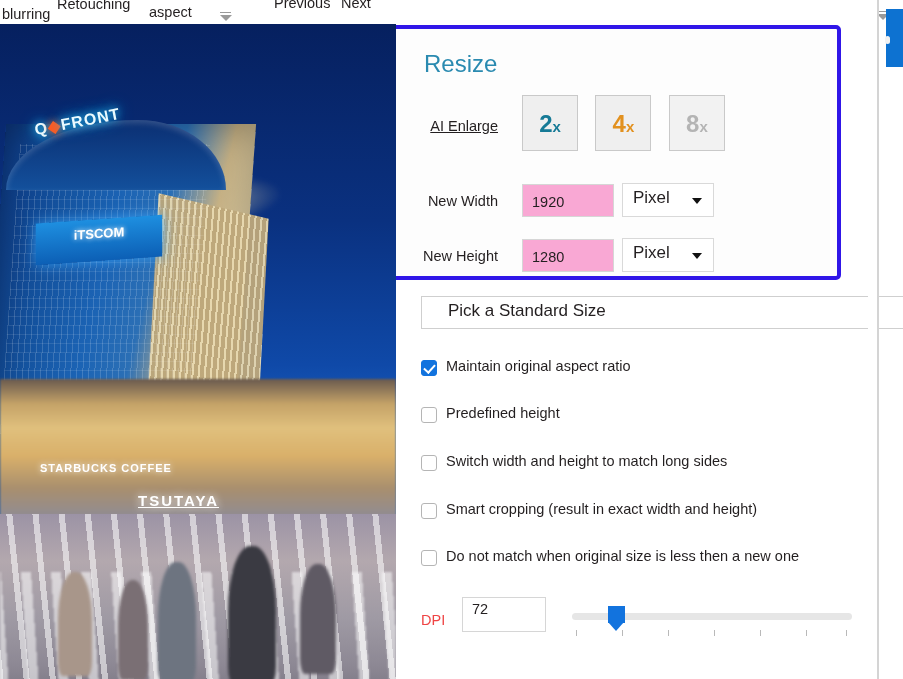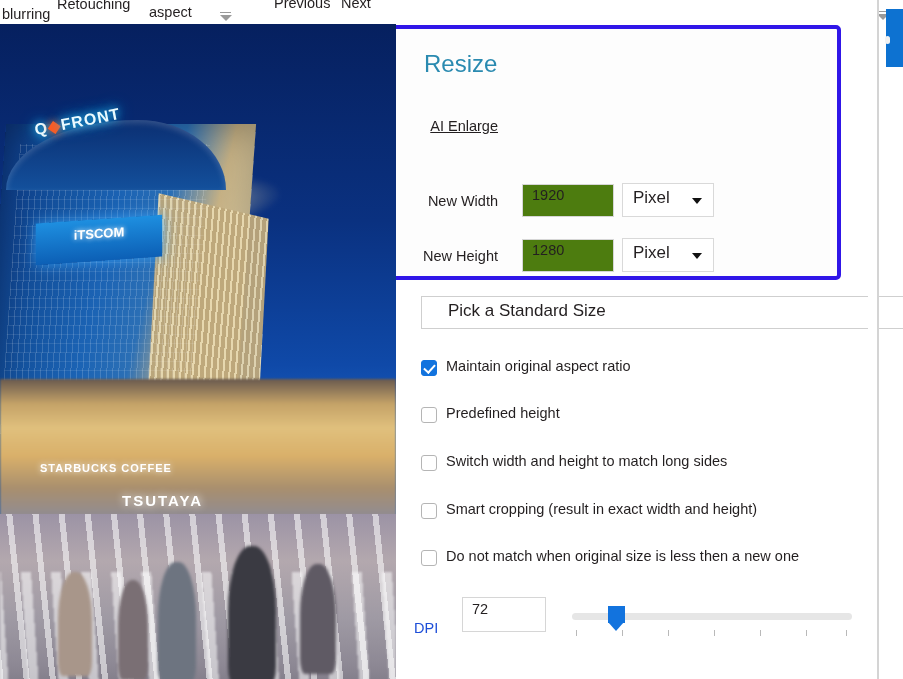--- a/index.html
+++ b/index.html
@@ -86,22 +86,22 @@
   .streetband{
     position:absolute;left:0;top:355px;width:396px;height:140px;
     background:linear-gradient(180deg,#6a5a4f 0%,#c5a368 18%,#e0c07d 35%,#d9b06a 55%,#a98f6e 78%,#8e8c96 100%);
     filter:blur(1px);
   }
   .sign-sbux{
     position:absolute;left:40px;top:438px;color:#fff;font-size:11px;font-weight:bold;
     letter-spacing:1px;text-shadow:0 0 6px rgba(255,255,255,.9);filter:blur(.4px);
   }
   .sign-tsutaya{
-    position:absolute;left:122px;top:468px;color:#ffffff;font-size:15px;font-weight:bold;
-    letter-spacing:2px;text-shadow:0 0 8px rgba(255,255,255,.95);
+    position:absolute;left:138px;top:468px;color:#ffffff;font-size:15px;font-weight:bold;
+    letter-spacing:2px;text-shadow:0 0 8px rgba(255,255,255,.95);text-decoration:underline;
   }
   .crowd{
     position:absolute;left:0;top:490px;width:396px;height:189px;
     background:
       repeating-linear-gradient(84deg,rgba(255,255,255,.55) 0 6px,rgba(255,255,255,0) 6px 26px),
       linear-gradient(180deg,#9c93a5 0%,#b3a8ae 25%,#9f9aa4 55%,#8d8894 80%,#76727e 100%);
     filter:blur(.6px);
   }
   .person{position:absolute;border-radius:46% 46% 14% 14%;filter:blur(1.6px);}
   .crossw{
@@ -138,22 +138,22 @@
   .ebtn .x{font-size:15px;font-weight:bold;}
   .e2 .num,.e2 .x{color:#167a96;}
   .e4 .num,.e4 .x{color:#e2911f;}
   .e8 .num,.e8 .x{color:#b4b4b4;}
   .e8{background:#f2f2f2;}
 
   .lbl-w{left:10px;top:164px;width:93px;}
   .lbl-h{left:10px;top:219px;width:93px;text-align:right;}
   .numbox{
     position:absolute;width:92px;height:33px;border:1px solid #d6d6d6;
-    background:#4d7c0f;box-sizing:border-box;font-size:14.5px;color:#231f20;
-    padding:2px 0 0 9px;
+    background:#f9a8d4;box-sizing:border-box;font-size:14.5px;color:#231f20;
+    padding:9px 0 0 9px;
   }
   .nb-w{left:127px;top:155px;}
   .nb-h{left:127px;top:210px;}
   .unitsel{
     position:absolute;width:92px;height:34px;border:1px solid #d9d9d9;
     background:#fff;box-sizing:border-box;font-size:17px;color:#231f20;
     padding:4px 0 0 10px;
   }
   .us-w{left:227px;top:154px;}
   .us-h{left:227px;top:209px;}
@@ -179,21 +179,21 @@
   }
   .cb.on{background:#1273de;border-color:#1273de;}
   .cb.on:after{
     content:"";position:absolute;left:4px;top:1px;width:5px;height:9px;
     border:solid #fff;border-width:0 2px 2px 0;transform:rotate(42deg);
   }
   .cbtext{position:absolute;left:25px;top:0;font-size:14.5px;color:#231f20;white-space:nowrap;}
   .r1{top:334px;} .r2{top:381px;} .r3{top:429px;} .r4{top:477px;} .r5{top:524px;}
 
   
-  .dpi-label{position:absolute;left:18px;top:588px;font-size:14.5px;color:#1d4ed8;margin-top:8px;}
+  .dpi-label{position:absolute;left:25px;top:588px;font-size:14.5px;color:#ef4444;}
   .dpi-box{
     position:absolute;left:66px;top:573px;width:84px;height:35px;
     border:1px solid #d6d6d6;background:#fff;box-sizing:border-box;
     font-size:14.5px;color:#231f20;padding:3px 0 0 9px;
   }
   .slider{position:absolute;left:176px;top:585px;width:280px;height:30px;}
   .strack{position:absolute;left:0;top:4px;width:280px;height:7px;background:#e6e6e6;border-radius:4px;}
   .shandle{
     position:absolute;left:36px;top:-3px;width:17px;height:17px;background:#1273de;
   }
@@ -248,20 +248,25 @@
   <div class="person" style="left:118px;top:556px;width:30px;height:100px;background:#7a6f74;"></div>
   <div class="person" style="left:300px;top:540px;width:36px;height:110px;background:#5f5a64;"></div>
 </div>
 
 <div class="pane">
 
   <div class="resize-card">
     <div class="resize-title">Resize</div>
 
     <div class="row-label lbl-ai">AI Enlarge</div>
+    <div class="enlarge-btns">
+      <span class="ebtn e2"><span class="num">2</span><span class="x">x</span></span>
+      <span class="ebtn e4"><span class="num">4</span><span class="x">x</span></span>
+      <span class="ebtn e8"><span class="num">8</span><span class="x">x</span></span>
+    </div>
 
     <div class="row-label lbl-w">New Width</div>
     <div class="numbox nb-w">1920</div>
     <div class="unitsel us-w">
       <span>Pixel</span>
       <span class="selcaret"></span>
     </div>
 
     <div class="row-label lbl-h">New Height</div>
     <div class="numbox nb-h">1280</div>

